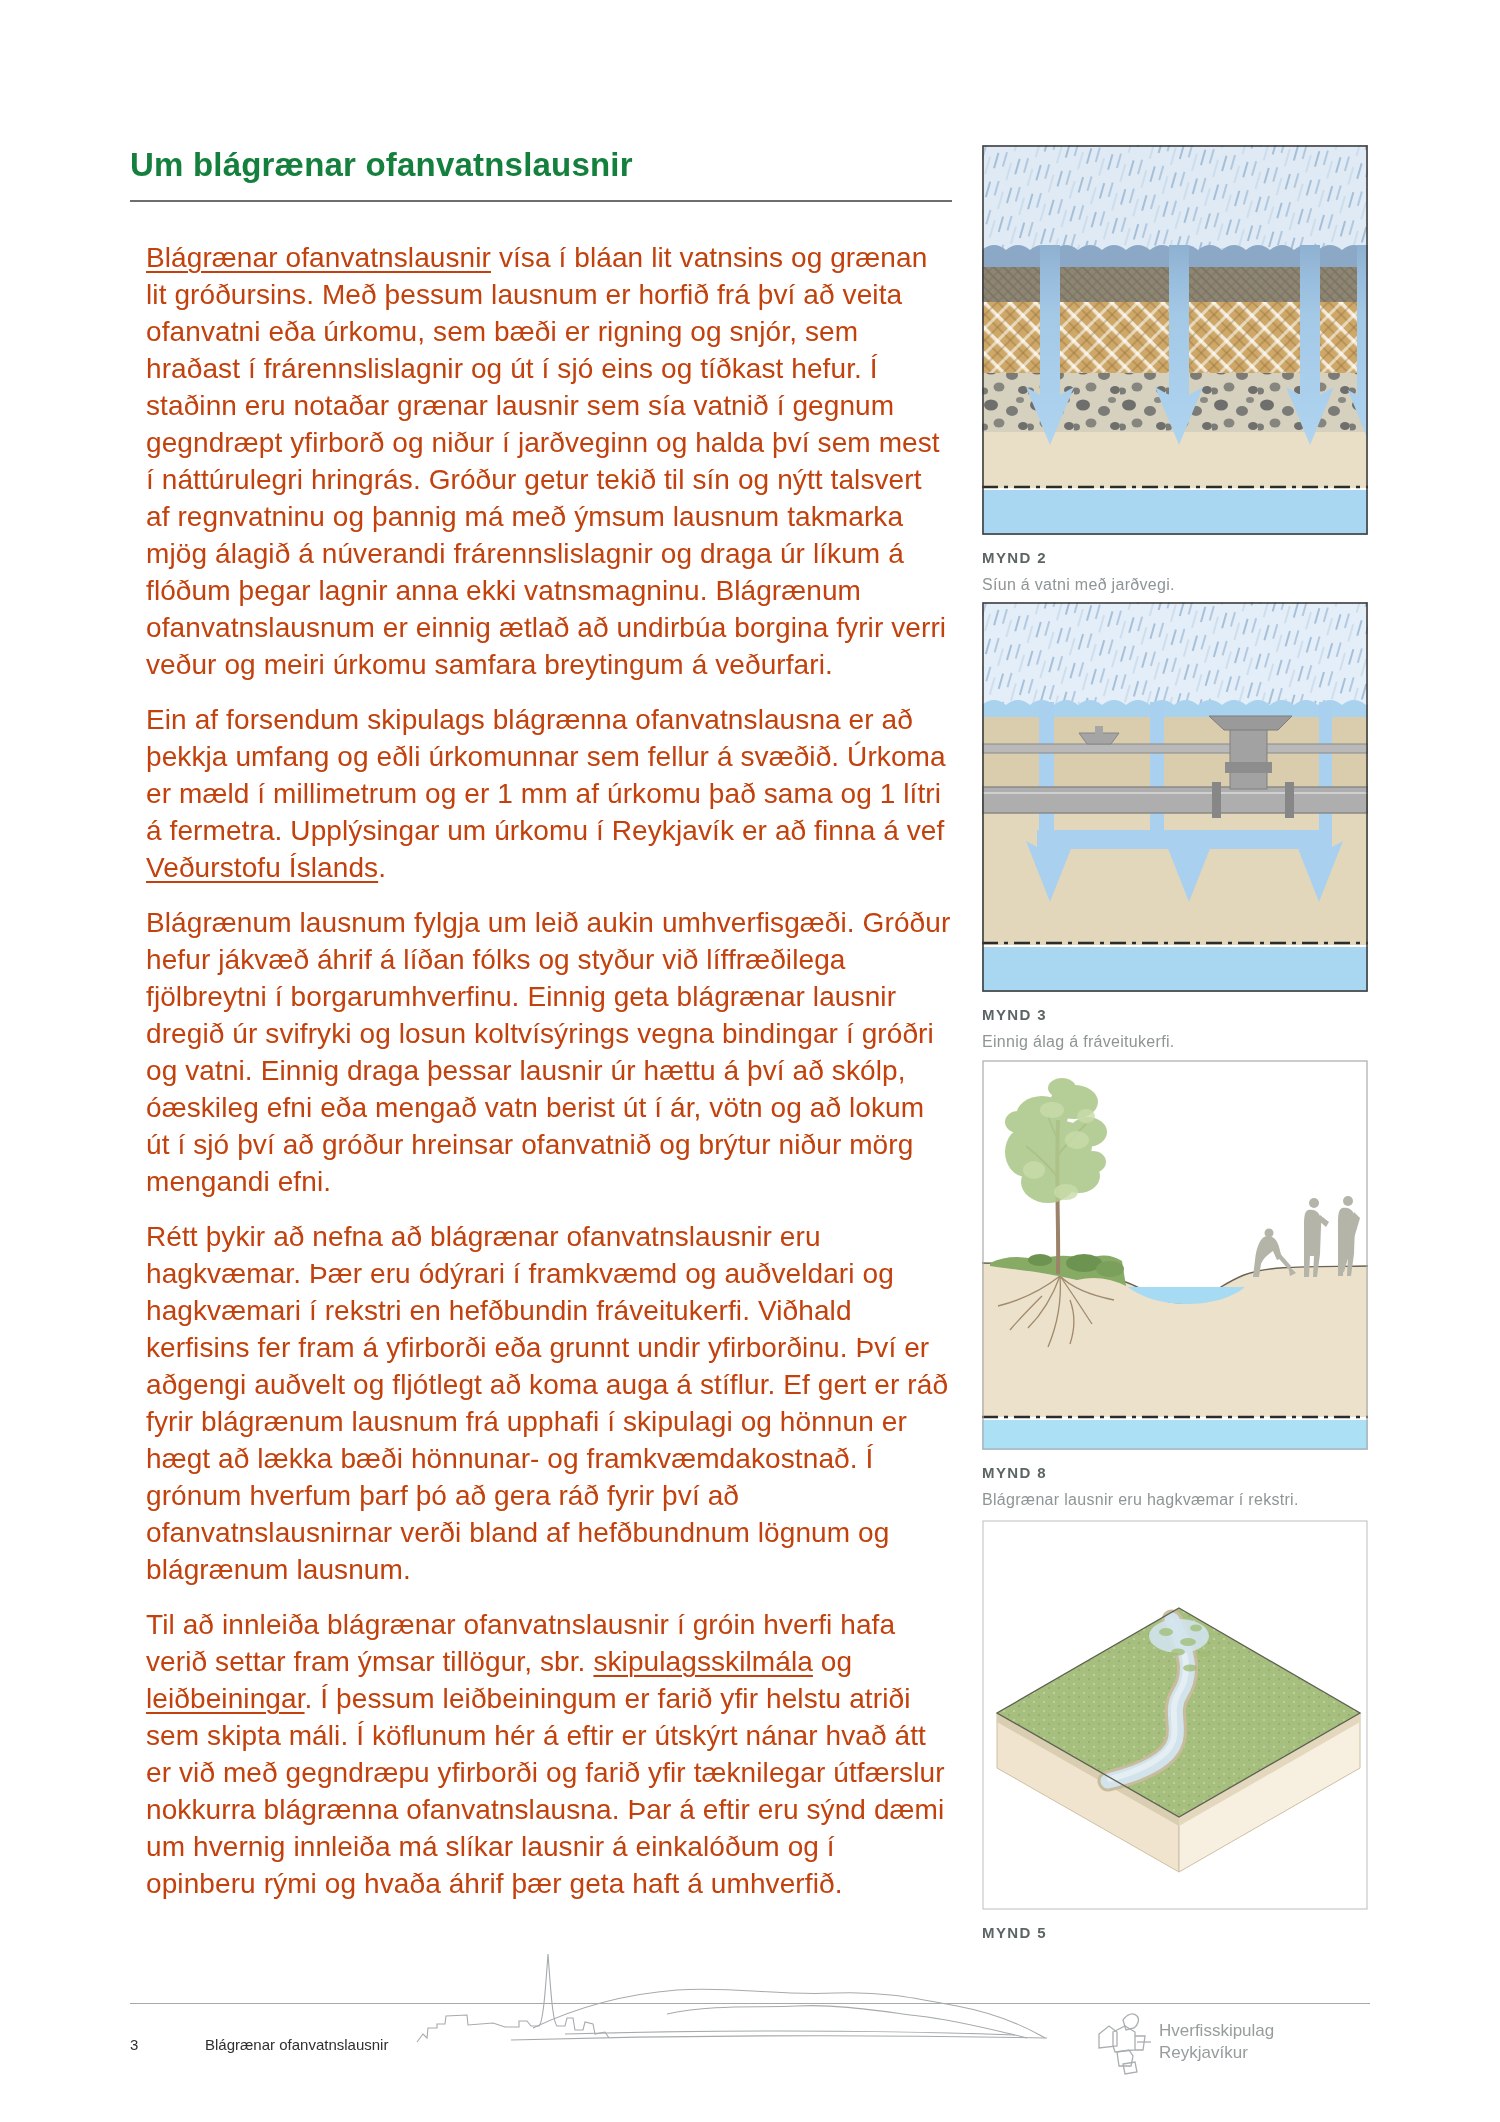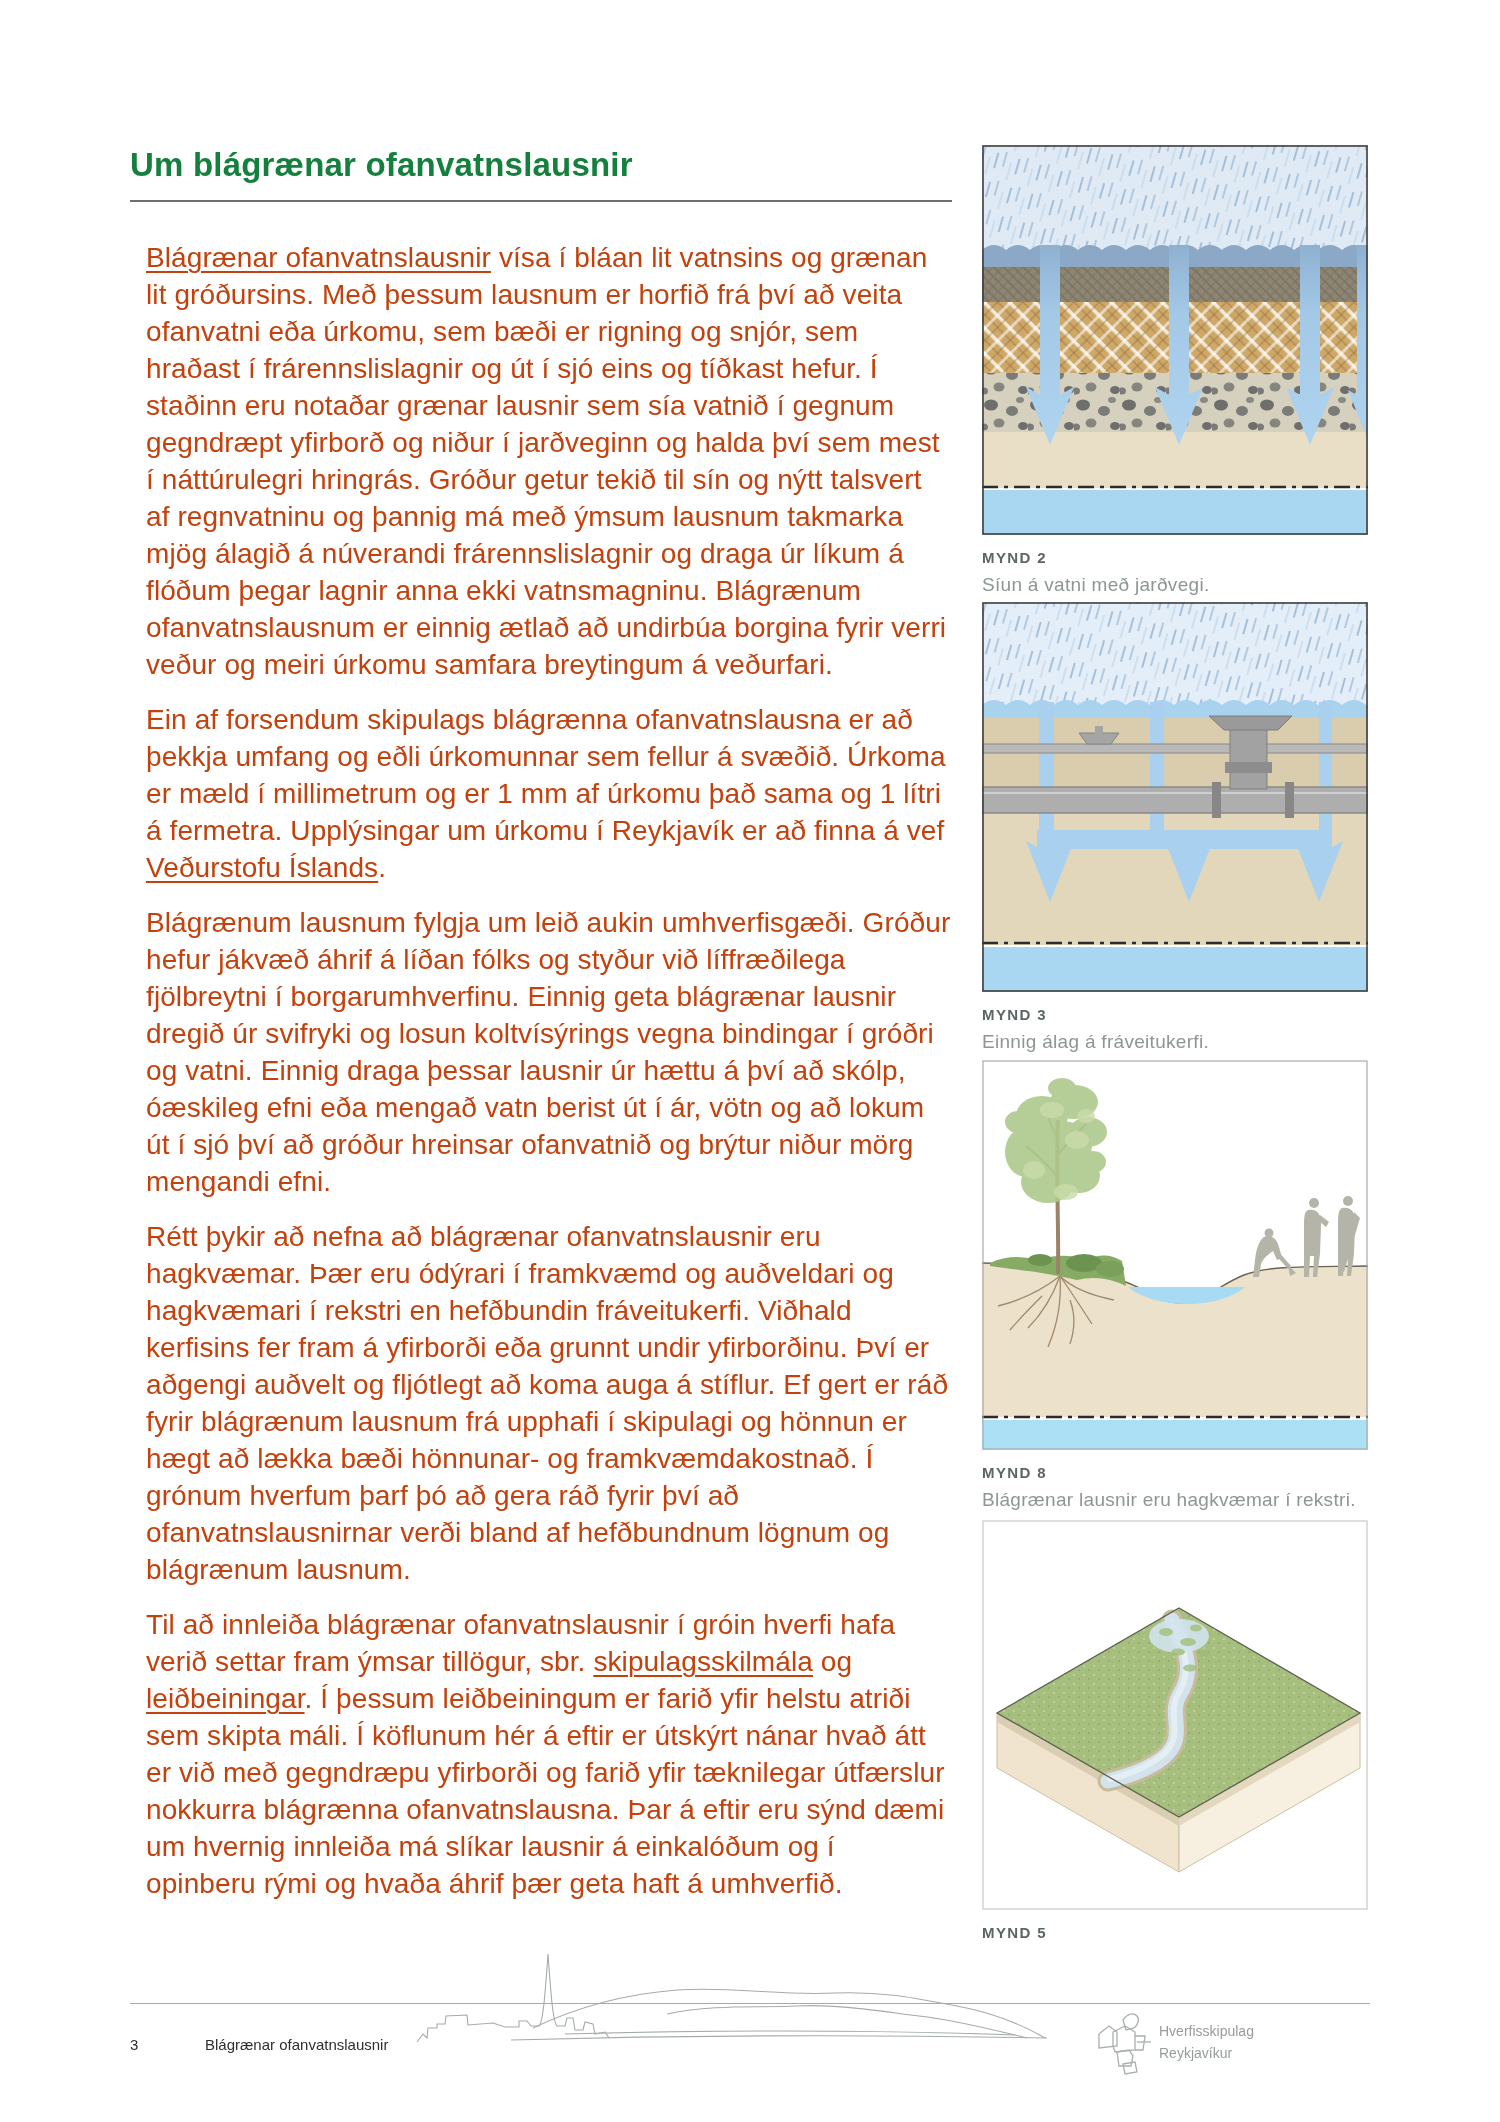--- a/index.html
+++ b/index.html
@@ -7,27 +7,27 @@
        font-family:"Liberation Sans","DejaVu Sans",sans-serif;color:#333;}
   .text-col{position:absolute;left:130px;top:146px;width:822px;}
   .page-title{font-size:33px;font-weight:bold;color:#15803d;margin:0;letter-spacing:.2px;}
   .title-rule{border:none;border-top:2px solid #6e6e6e;margin:16px 0 0 0;}
   .body-par{font-size:28px;line-height:37px;color:#c2410c;margin:18px 0 0 16px;letter-spacing:.1px;}
   .body-par.first{margin-top:37px;}
   .inline-link{color:inherit;text-decoration:underline;text-decoration-thickness:1.5px;text-underline-offset:4px;cursor:pointer;}
   .figure-block{position:absolute;left:982px;width:442px;}
   .fig-frame{width:386px;height:390px;display:block;}
   .fig-label{margin-top:14px;font-size:15px;font-weight:bold;letter-spacing:1.4px;color:#5c6565;}
-  .fig-caption{margin-top:6px;font-size:19px;line-height:25px;color:#8e9595;letter-spacing:.3px;}
+  .fig-caption{margin-top:6px;font-size:16px;line-height:25px;color:#8e9595;letter-spacing:.3px;}
   .footer-rule{position:absolute;left:130px;top:2003px;width:1240px;border-top:1px solid #a9a9a9;}
   .footer-page-num{position:absolute;left:130px;top:2036px;font-size:15px;color:#2f2f2f;}
   .footer-doc-title{position:absolute;left:205px;top:2036px;font-size:15px;color:#2f2f2f;}
   .skyline{position:absolute;left:415px;top:1946px;}
   .logo{position:absolute;left:1093px;top:2006px;display:flex;align-items:center;}
-  .logo-text{margin-left:8px;font-size:14px;line-height:22px;color:#979d9d;}
+  .logo-text{margin-left:8px;font-size:17px;line-height:22px;color:#979d9d;}
 </style>
 </head>
 <body>
 
 <div class="text-col">
   <h1 class="page-title">Um blágrænar ofanvatnslausnir</h1>
   <hr class="title-rule">
 
   <p class="body-par first"><span class="inline-link">Blágrænar ofanvatnslausnir</span><span> vísa í bláan lit vatnsins og grænan lit gróðursins. Með þessum lausnum er horfið frá því að veita ofanvatni eða úrkomu, sem bæði er rigning og snjór, sem hraðast í frárennslislagnir og út í sjó eins og tíðkast hefur. Í staðinn eru notaðar grænar lausnir sem sía vatnið í gegnum gegndræpt yfirborð og niður í jarðveginn og halda því sem mest í náttúrulegri hringrás. Gróður getur tekið til sín og nýtt talsvert af regnvatninu og þannig má með ýmsum lausnum takmarka mjög álagið á núverandi frárennslislagnir og draga úr líkum á flóðum þegar lagnir anna ekki vatnsmagninu. Blágrænum ofanvatnslausnum er einnig ætlað að undirbúa borgina fyrir verri veður og meiri úrkomu samfara breytingum á veðurfari.</span></p>
 

